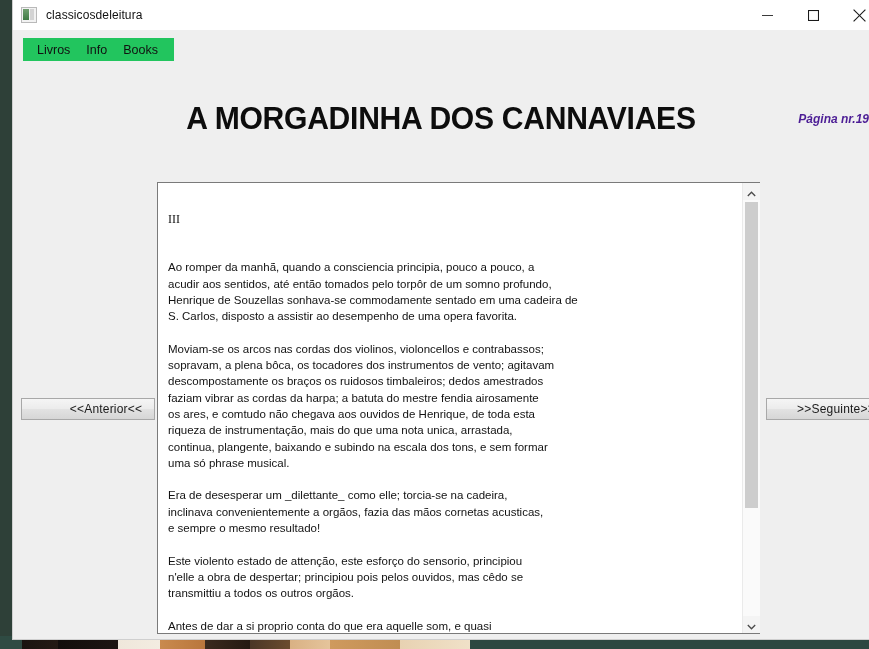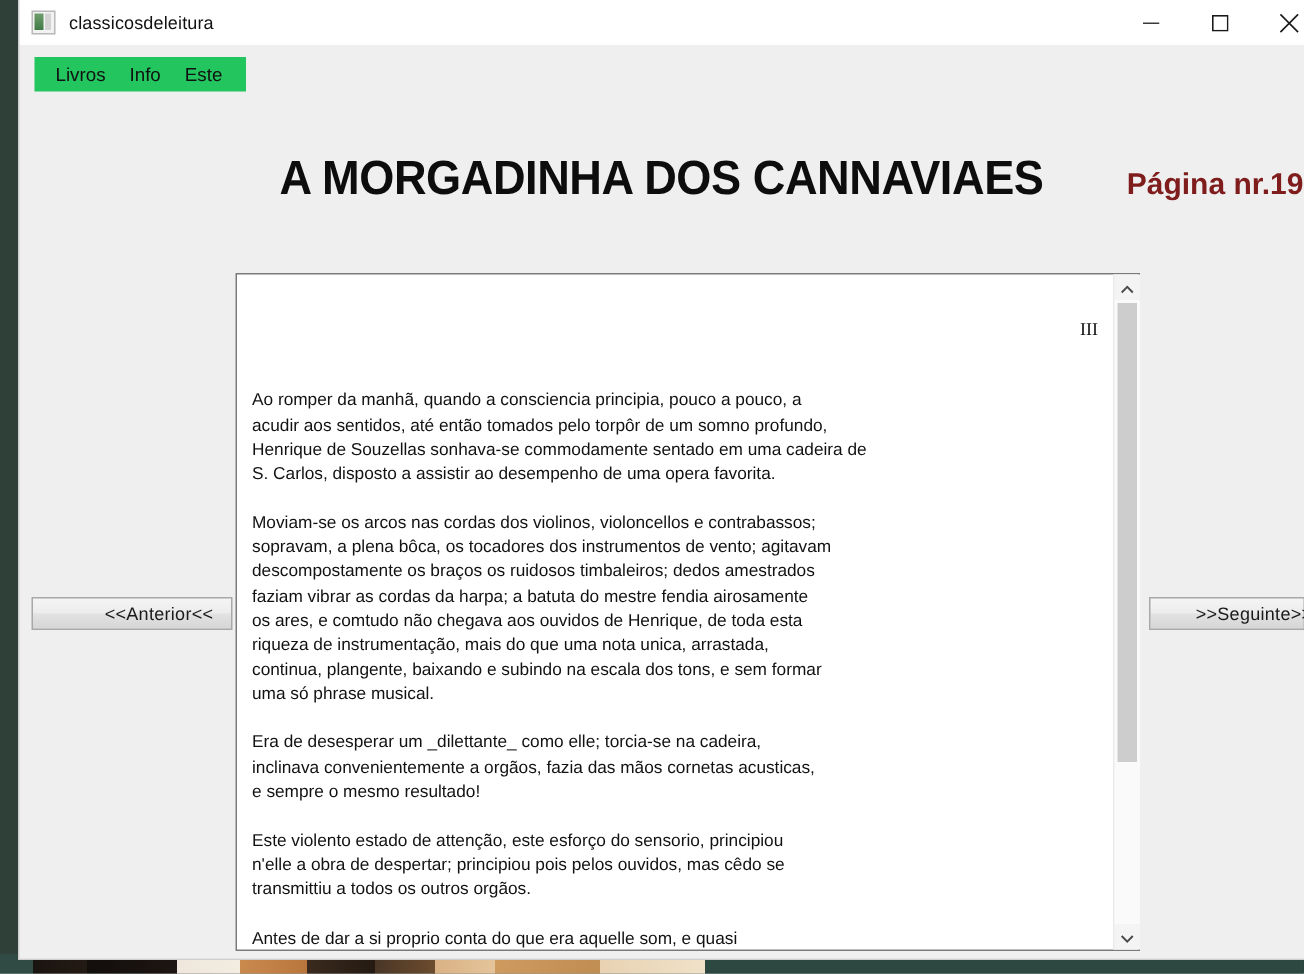--- a/index.html
+++ b/index.html
@@ -123,24 +123,25 @@
     font-weight: bold;
     color: #0d0d0d;
     letter-spacing: -0.3px;
     transform: scaleX(0.94);
     transform-origin: center center;
     white-space: nowrap;
   }
   #page-number {
     position: absolute;
     right: 13px; top: 12px;
-    font-size: 20px;
+    font-size: 12px;
     font-weight: bold;
-    color: #7f1d1d;
-    white-space: nowrap;
+    color: #4c1d95;
+    white-space: nowrap;
+    font-style: italic;
   }
 
   
   .navbtn {
     position: absolute;
     height: 22px;
     background: linear-gradient(to bottom, #f5f5f5 0%, #ececec 48%, #e2e2e2 52%, #d6d6d6 100%);
     border: 1px solid #a8a8a8;
     font-size: 12px;
     color: #1a1a1a;
@@ -170,21 +171,20 @@
     color: #121212;
   }
   #text-body p {
     margin: 0 0 16.3px 0;
     white-space: pre-wrap;
   }
   #text-body p.chapmark {
     font-family: "Liberation Serif", serif;
     font-size: 12px;
     margin-bottom: 32px;
-    text-align: right;
   }
 
   
   #scrollbar {
     flex: none;
     width: 17px;
     background: #f4f4f4;
     border-left: 1px solid #eaeaea;
     position: relative;
   }
@@ -252,21 +252,21 @@
             <line x1="12.4" y1="0.6" x2="0.6" y2="12.4" stroke="#1a1a1a" stroke-width="1.1"></line>
           </svg>
         </span>
       </div>
     </div>
   </div>
 
   <div id="menubar">
     <div class="menu-item">Livros</div>
     <div class="menu-item">Info</div>
-    <div class="menu-item">Este</div>
+    <div class="menu-item">Books</div>
   </div>
 
   <div id="header-row">
     <div id="doc-title">A MORGADINHA DOS CANNAVIAES</div>
     <div id="page-number">Página nr.19</div>
   </div>
 
   <div class="navbtn" id="btn-prev">&lt;&lt;Anterior&lt;&lt;</div>
   <div class="navbtn" id="btn-next">&gt;&gt;Seguinte&gt;&gt;</div>
 

